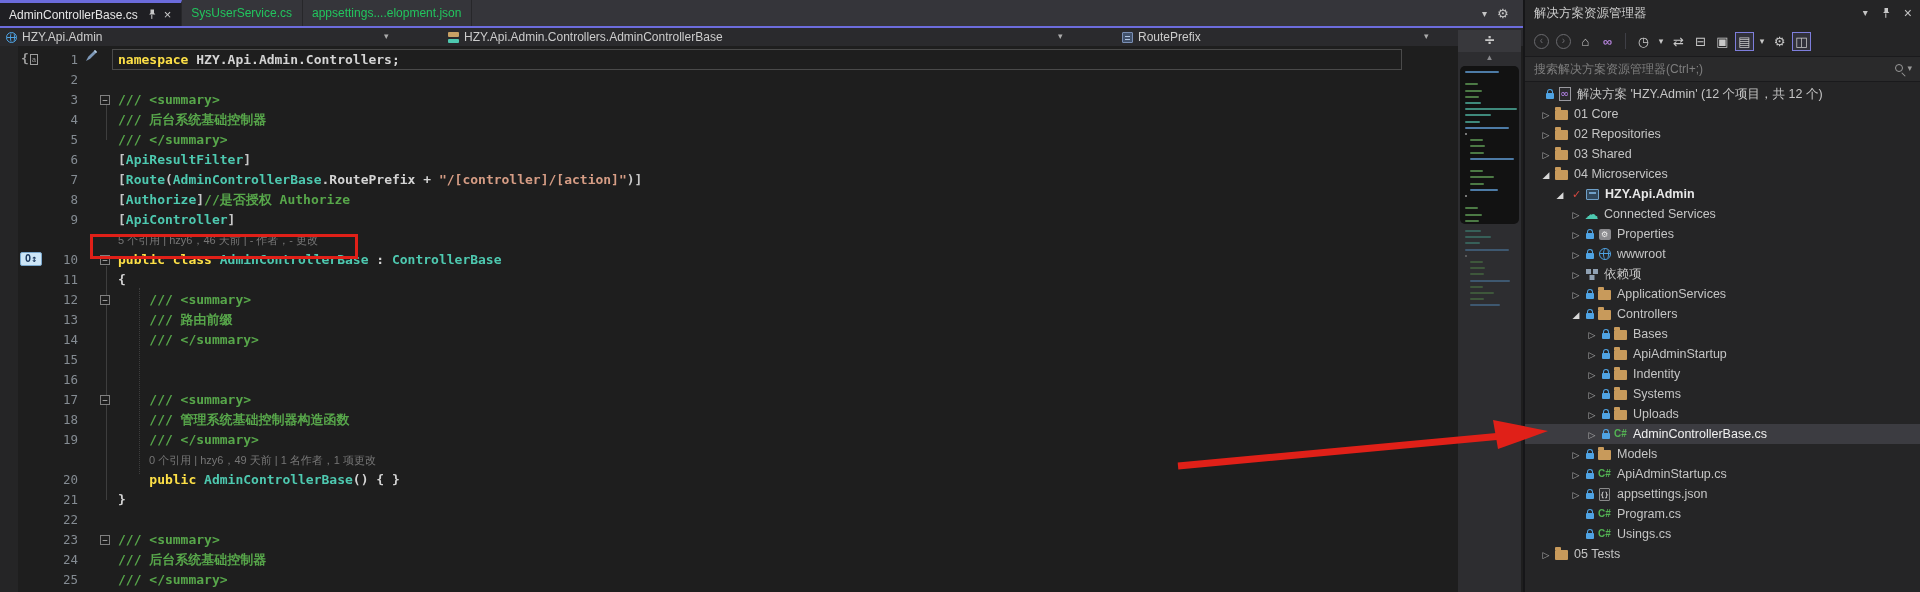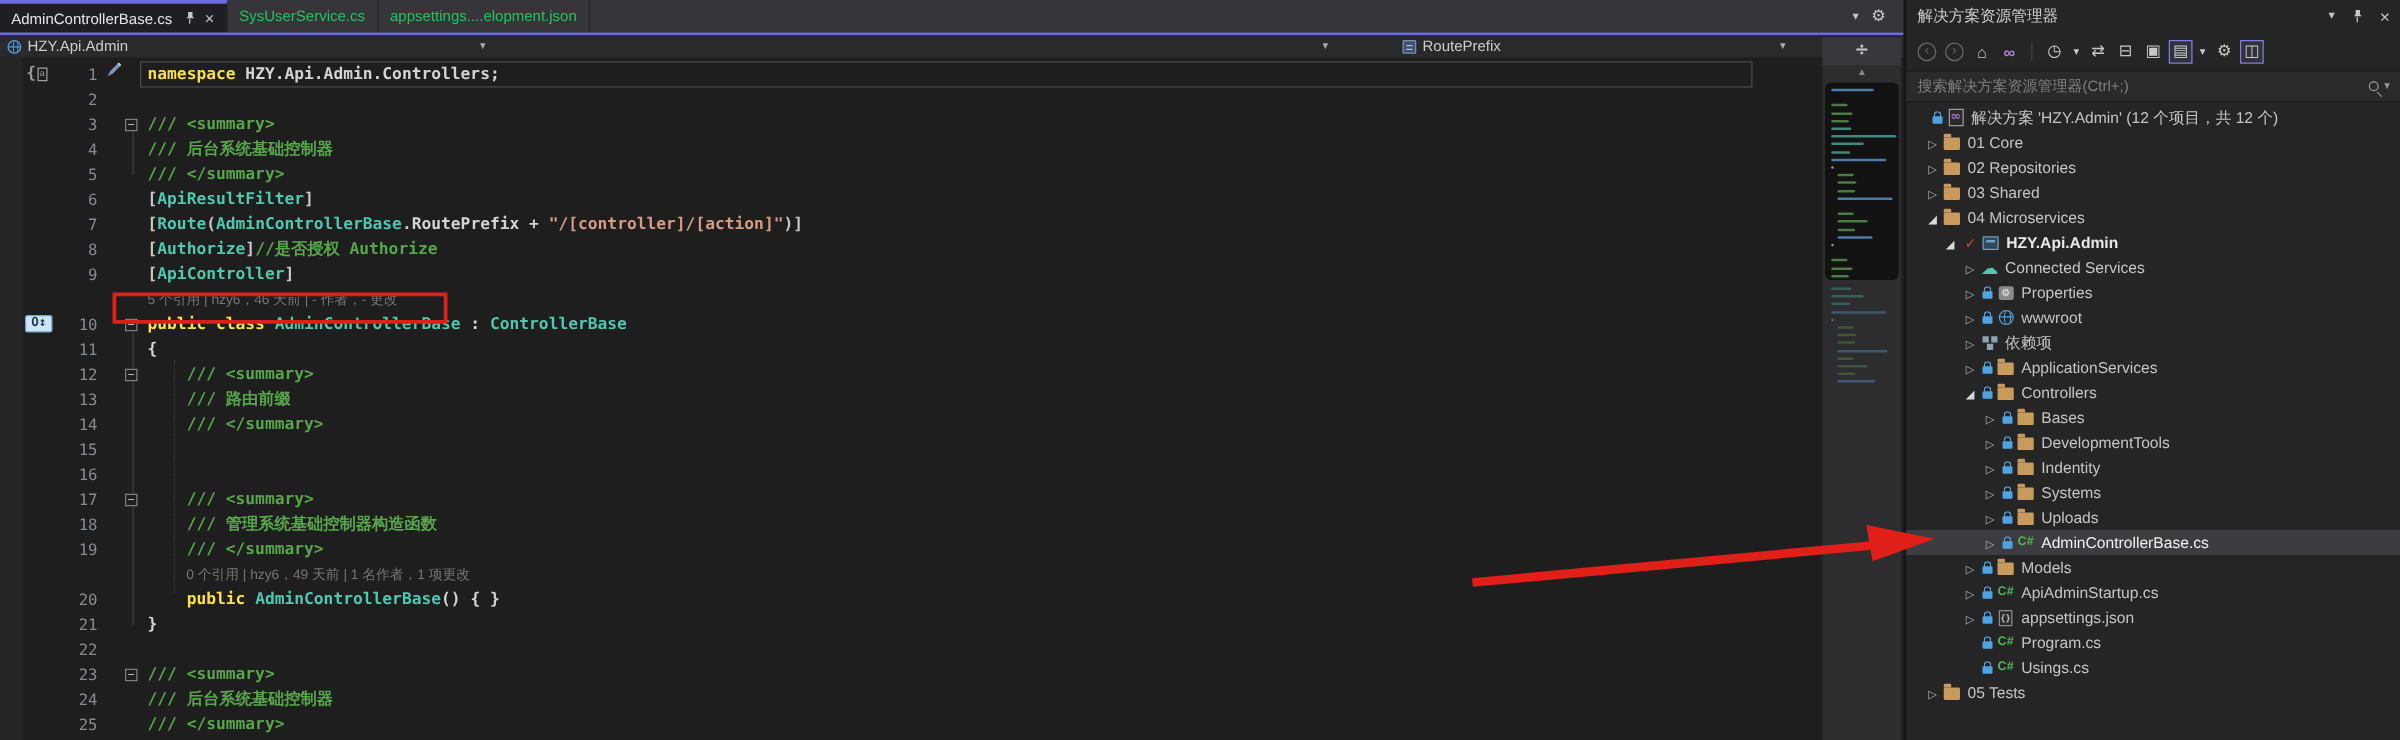--- a/index.html
+++ b/index.html
@@ -139,20 +139,24 @@
   </div>
 
   <div class="accent-line"></div>
 
   <div class="navbar">
     <div class="nav-item" style="left:6px;">
       <span class="nav-globe"></span>
       <span>HZY.Api.Admin</span>
     </div>
     <span class="nav-dd" style="left:384px;">▾</span>
+    <div class="nav-item" style="left:448px;">
+      <span class="nav-class"></span>
+      <span>HZY.Api.Admin.Controllers.AdminControllerBase</span>
+    </div>
     <span class="nav-dd" style="left:1058px;">▾</span>
     <div class="nav-item" style="left:1122px;">
       <span class="nav-field"></span>
       <span>RoutePrefix</span>
     </div>
     <span class="nav-dd" style="left:1424px;">▾</span>
   </div>
 
   <div class="editor">
     <div class="bp-margin"></div>
@@ -393,21 +397,21 @@
           <span class="lbl">Bases</span>
         </div>
         <div class="trow" style="padding-left: 60px;">
           <span class="slot-exp"><span class="exp-c">▷</span></span>
           <span class="slot-lock">
             <span class="icon-lock"></span>
           </span>
           <span class="slot-ic">
             <span class="icon-folder"></span>
           </span>
-          <span class="lbl">DevelopmentTools</span>
+          <span class="lbl">ApiAdminStartup</span>
         </div>
         <div class="trow" style="padding-left: 60px;">
           <span class="slot-exp"><span class="exp-c">▷</span></span>
           <span class="slot-lock">
             <span class="icon-lock"></span>
           </span>
           <span class="slot-ic">
             <span class="icon-folder"></span>
           </span>
           <span class="lbl">Indentity</span>

